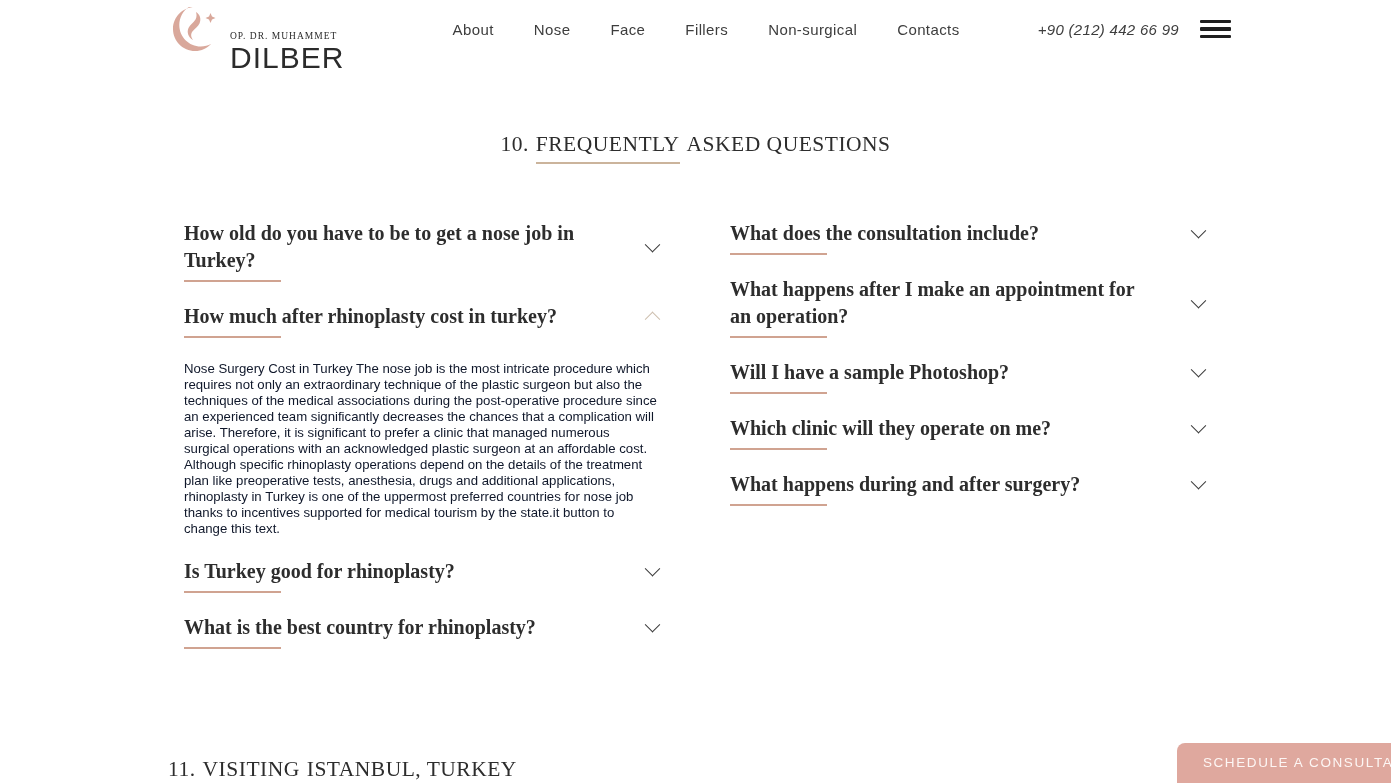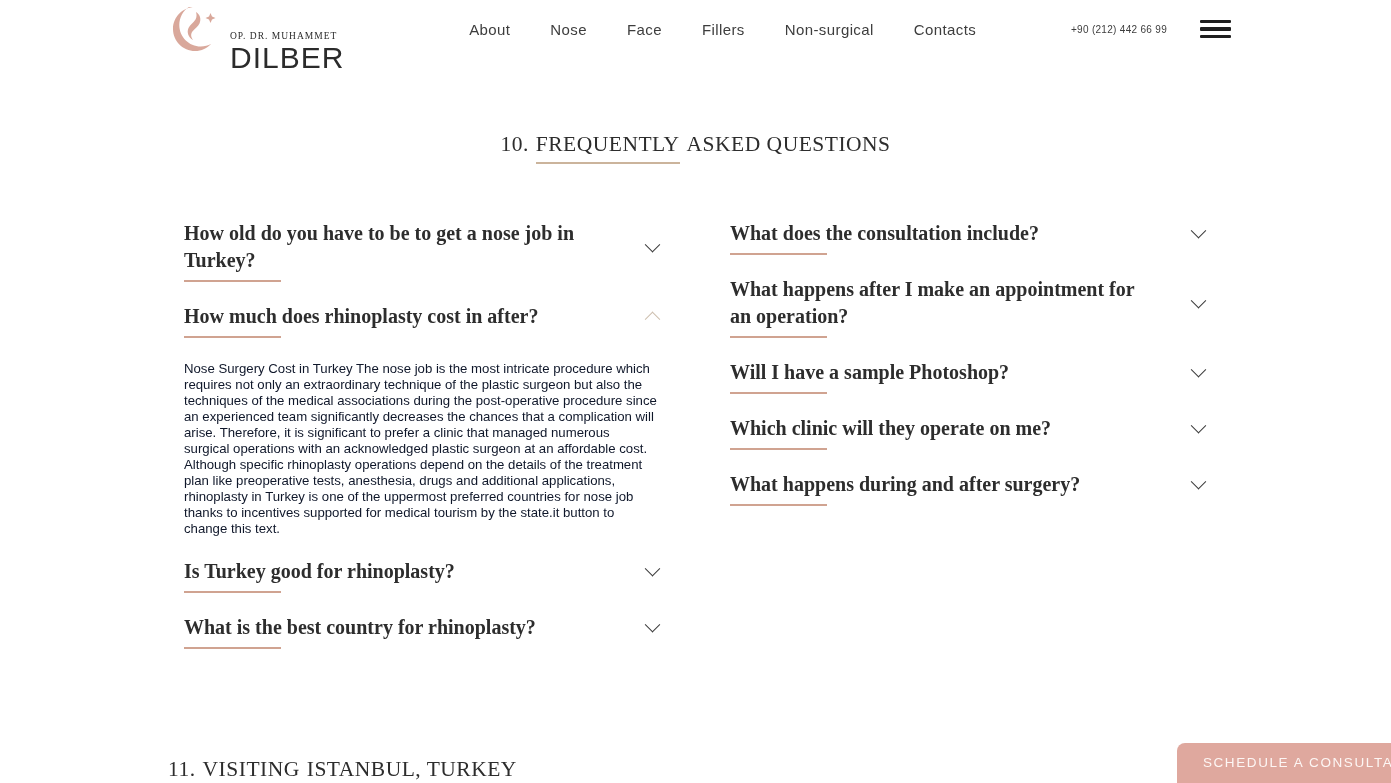--- a/index.html
+++ b/index.html
@@ -8,21 +8,21 @@
 
   
   .header { display:flex; align-items:center; height:58px; padding:0 160px 0 170px; background:#fff; }
   .logo { display:flex; align-items:center; gap:10px; cursor:pointer; }
   .logo-mark { width:50px; height:50px; flex:0 0 auto; }
   .logo-text { display:flex; flex-direction:column; line-height:1;margin-top:47px; }
   .logo-top { font-family:"Liberation Serif", serif; font-size:9.5px; letter-spacing:1px; color:#2b2b2b; margin-bottom:2px; }
   .logo-name { font-family:Liberation Sans, sans-serif; font-size:30px; color:#2b2b2b; letter-spacing:1px; }
   .nav { display:flex; gap:40px; margin:12px auto; padding-left:30px; }
   .nav-item { font-size:15px; color:#3d3d3d; letter-spacing:0.4px; cursor:pointer; white-space:nowrap; }
-  .phone { font-size:10px; color:#3d3d3d; letter-spacing:0.3px; margin-right:33px; cursor:pointer; white-space:nowrap; }
+  .phone { font-size:15px; color:#3d3d3d; letter-spacing:0.3px; margin-right:21px; cursor:pointer; white-space:nowrap;font-style:italic; }
   .burger { width:31px; display:flex; flex-direction:column; gap:4px; cursor:pointer; }
   .burger span { display:block; height:3.2px; background:#1f1f1f; border-radius:1px; }
 
   
   .faq-title-wrap { margin-top:37px; text-align:center; }
   .sec-title { font-family:"Liberation Serif", serif; font-size:21.5px; color:#2d2d2d; font-weight:normal; letter-spacing:0.5px; display:inline-block;margin-top:37px; }
   .sec-prefix { margin-right:7px; }
   .sec-underlined { display:inline-block; padding-bottom:5px; border-bottom:2px solid #cbb49c; }
   .sec-rest { margin-left:7px; }
 
@@ -95,21 +95,21 @@
       <div class="faq-item">
         <div class="faq-row">
           <h3 class="faq-q">How old do you have to be to get a nose job in Turkey?</h3>
           <span class="chev"></span>
         </div>
         <div class="q-underline"></div>
       </div>
 
       <div class="faq-item">
         <div class="faq-row">
-          <h3 class="faq-q">How much does rhinoplasty cost in after?</h3>
+          <h3 class="faq-q">How much after rhinoplasty cost in turkey?</h3>
           <span class="chev up"></span>
         </div>
         <div class="q-underline"></div>
         <p class="faq-answer">Nose Surgery Cost in Turkey The nose job is the most intricate procedure which requires not only an extraordinary technique of the plastic surgeon but also the techniques of the medical associations during the post-operative procedure since an experienced team significantly decreases the chances that a complication will arise. Therefore, it is significant to prefer a clinic that managed numerous surgical operations with an acknowledged plastic surgeon at an affordable cost. Although specific rhinoplasty operations depend on the details of the treatment plan like preoperative tests, anesthesia, drugs and additional applications, rhinoplasty in Turkey is one of the uppermost preferred countries for nose job thanks to incentives supported for medical tourism by the state.it button to change this text.</p>
       </div>
 
       <div class="faq-item">
         <div class="faq-row">
           <h3 class="faq-q">Is Turkey good for rhinoplasty?</h3>
           <span class="chev"></span>

